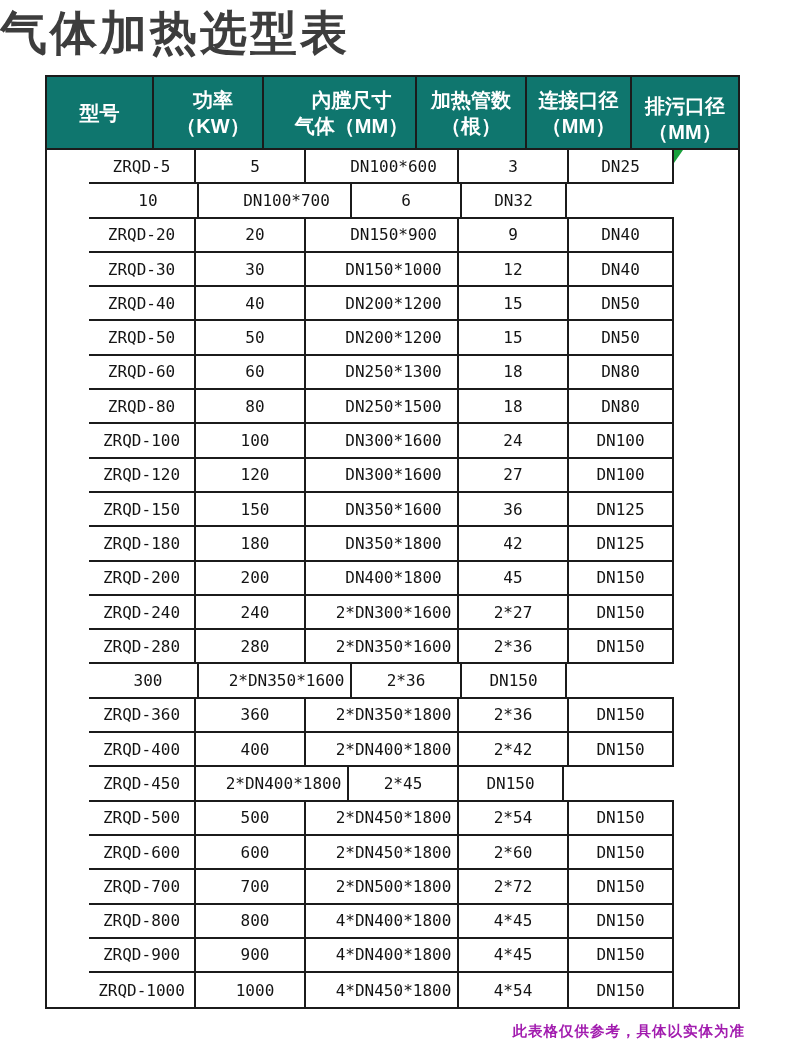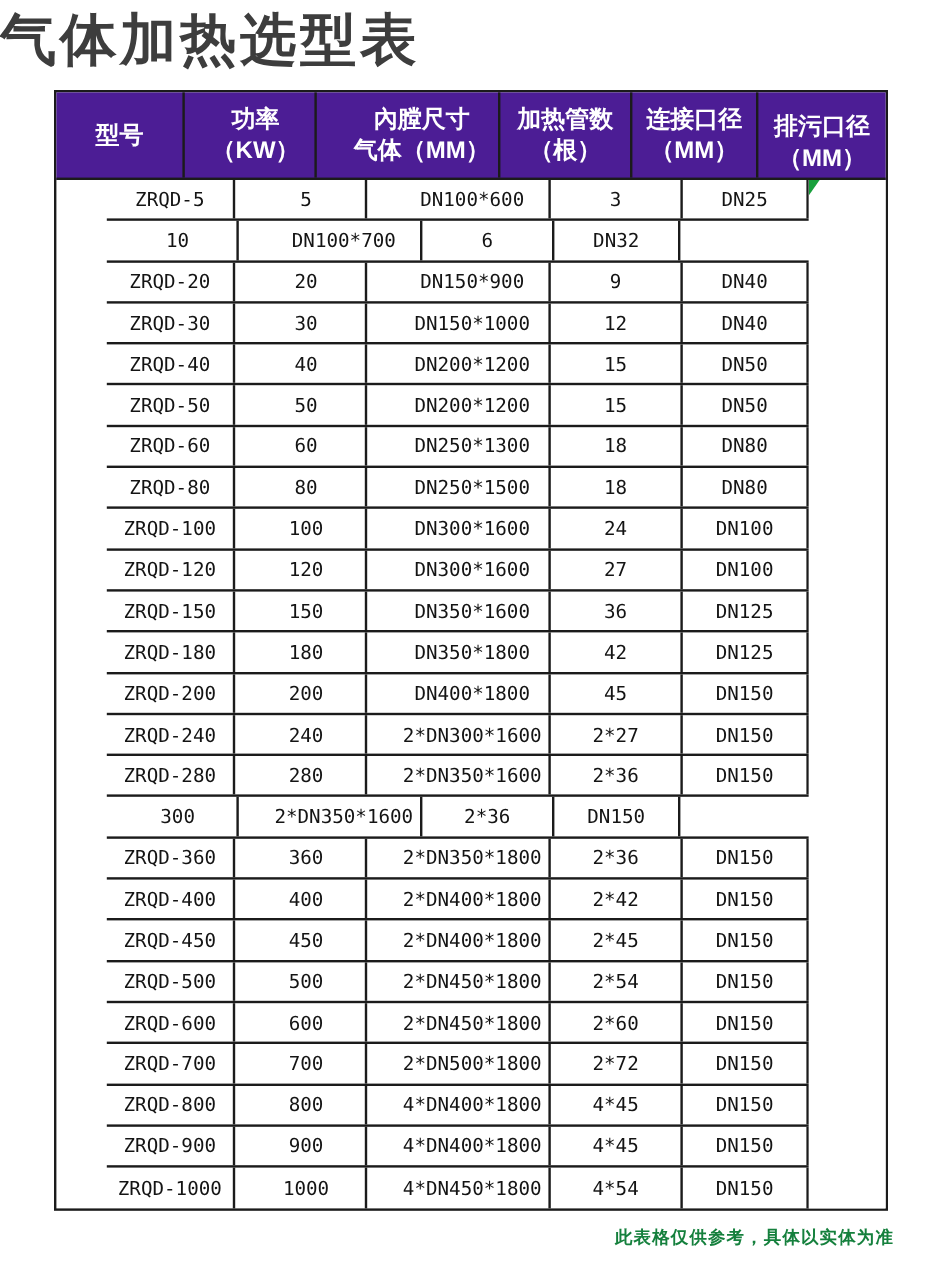--- a/index.html
+++ b/index.html
@@ -24,21 +24,21 @@
     position: absolute;
     left: 45px; top: 75px;
     width: 695px;
     border: 2px solid #1b1b1b;
     background: #ffffff;
   }
   .header-row {
     display: flex;
     height: 73px;
     border-bottom: 2px solid #1b1b1b;
-    background: #4c1d95;
+    background: #0f766e;
   }
   .hcell {
     display: flex;
     align-items: center;
     justify-content: center;
     text-align: center;
     color: #ffffff;
     font-size: 20px;
     font-weight: 700;
     line-height: 1.3;
@@ -81,21 +81,21 @@
     position: absolute;
     top: 0; left: 0;
     display: block;
   }
   .footer-note {
     position: absolute;
     top: 1022px;
     right: 45px;
     font-size: 14.5px;
     font-weight: 700;
-    color: #15803d;
+    color: #a21caf;
     letter-spacing: 1px;
   }
 </style>
 </head>
 <body>
 
 <h1 class="title">气体加热选型表</h1>
 
 <div class="table">
   <div class="header-row" id="header-row">
@@ -232,21 +232,20 @@
         </div>
         <div class="trow">
           <div class="tcell col0">ZRQD-400</div>
           <div class="tcell col1">400</div>
           <div class="tcell col2">2*DN400*1800</div>
           <div class="tcell col3">2*42</div>
           <div class="tcell col4">DN150</div>
         </div>
         <div class="trow">
           <div class="tcell col0">ZRQD-450</div>
-          <div class="tcell col1">450</div>
           <div class="tcell col2">2*DN400*1800</div>
           <div class="tcell col3">2*45</div>
           <div class="tcell col4">DN150</div>
         </div>
         <div class="trow">
           <div class="tcell col0">ZRQD-500</div>
           <div class="tcell col1">500</div>
           <div class="tcell col2">2*DN450*1800</div>
           <div class="tcell col3">2*54</div>
           <div class="tcell col4">DN150</div>

